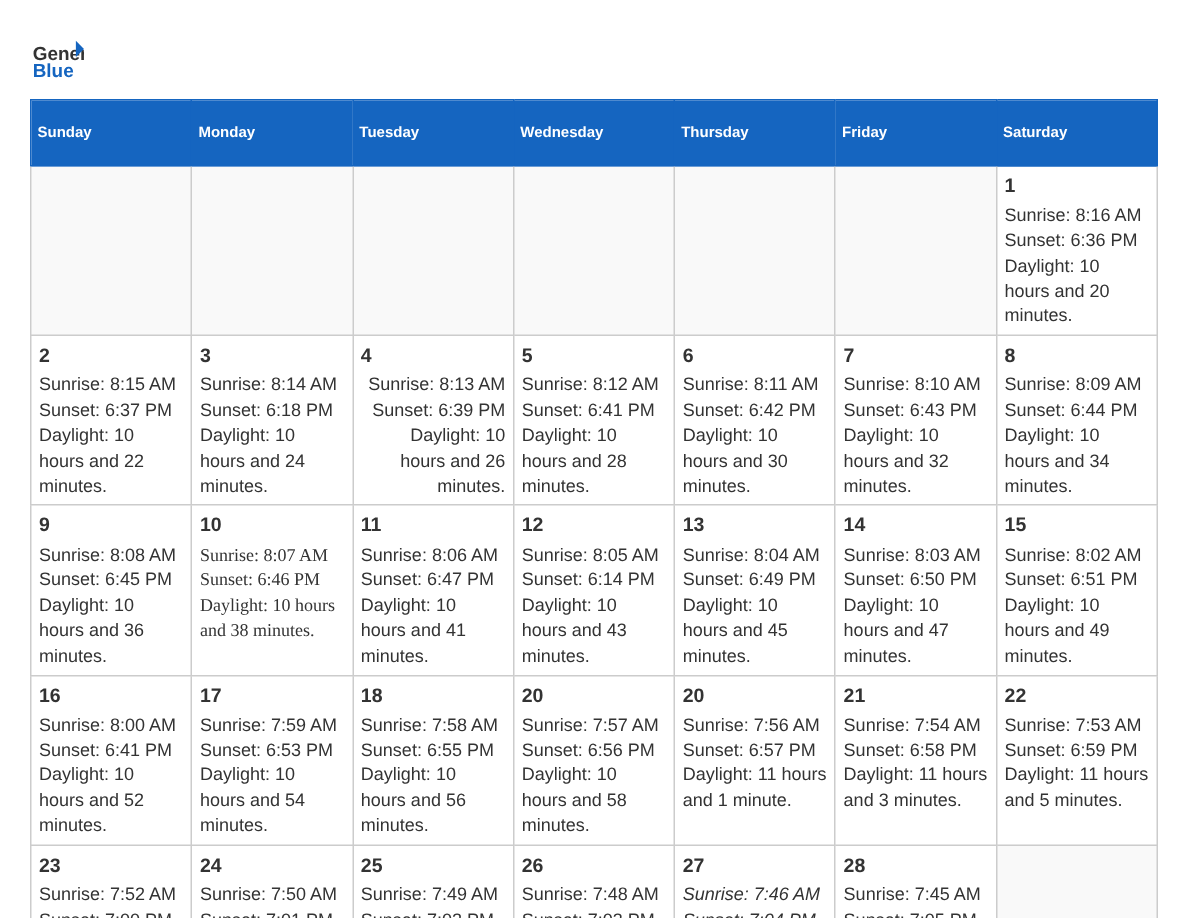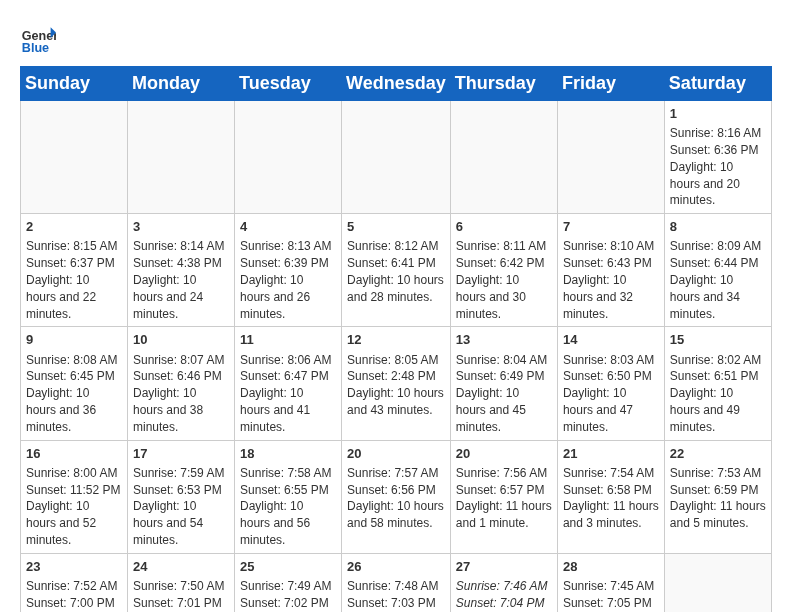--- a/index.html
+++ b/index.html
@@ -39,23 +39,23 @@
       color: #333;
     }
     table {
       width: 100%;
       border-collapse: collapse;
       font-size: 11px;
     }
     thead tr th {
       background-color: #1565c0;
       color: #fff;
-      padding: 6px 4px;
+      padding: 16px 4px;
       text-align: left;
-      font-size: 18px;
+      font-size: 10px;
       font-weight: bold;
       border: 1px solid #1565c0;
     }
     tbody tr td {
       border: 1px solid #ccc;
       vertical-align: top;
       padding: 4px 5px;
       height: 90px;
       width: calc(100% / 7);
       color: #333;
@@ -120,26 +120,26 @@
       <tr>
         <td>
           <span class="day-number">2</span>
           <div class="day-info" style="white-space: pre-line;">Sunrise: 8:15 AM
 Sunset: 6:37 PM
 Daylight: 10 hours and 22 minutes.</div>
         </td>
         <td>
           <span class="day-number">3</span>
           <div class="day-info" style="white-space: pre-line;">Sunrise: 8:14 AM
-Sunset: 4:38 PM
+Sunset: 6:18 PM
 Daylight: 10 hours and 24 minutes.</div>
         </td>
         <td>
           <span class="day-number">4</span>
-          <div class="day-info" style="white-space: pre-line;">Sunrise: 8:13 AM
+          <div class="day-info" style="white-space: pre-line; text-align: right;">Sunrise: 8:13 AM
 Sunset: 6:39 PM
 Daylight: 10 hours and 26 minutes.</div>
         </td>
         <td>
           <span class="day-number">5</span>
           <div class="day-info" style="white-space: pre-line;">Sunrise: 8:12 AM
 Sunset: 6:41 PM
 Daylight: 10 hours and 28 minutes.</div>
         </td>
         <td>
@@ -163,34 +163,34 @@
       </tr>
       <tr>
         <td>
           <span class="day-number">9</span>
           <div class="day-info" style="white-space: pre-line;">Sunrise: 8:08 AM
 Sunset: 6:45 PM
 Daylight: 10 hours and 36 minutes.</div>
         </td>
         <td>
           <span class="day-number">10</span>
-          <div class="day-info" style="white-space: pre-line;">Sunrise: 8:07 AM
+          <div class="day-info" style="white-space: pre-line; font-family: Liberation Serif, serif;">Sunrise: 8:07 AM
 Sunset: 6:46 PM
 Daylight: 10 hours and 38 minutes.</div>
         </td>
         <td>
           <span class="day-number">11</span>
           <div class="day-info" style="white-space: pre-line;">Sunrise: 8:06 AM
 Sunset: 6:47 PM
 Daylight: 10 hours and 41 minutes.</div>
         </td>
         <td>
           <span class="day-number">12</span>
           <div class="day-info" style="white-space: pre-line;">Sunrise: 8:05 AM
-Sunset: 2:48 PM
+Sunset: 6:14 PM
 Daylight: 10 hours and 43 minutes.</div>
         </td>
         <td>
           <span class="day-number">13</span>
           <div class="day-info" style="white-space: pre-line;">Sunrise: 8:04 AM
 Sunset: 6:49 PM
 Daylight: 10 hours and 45 minutes.</div>
         </td>
         <td>
           <span class="day-number">14</span>
@@ -202,21 +202,21 @@
           <span class="day-number">15</span>
           <div class="day-info" style="white-space: pre-line;">Sunrise: 8:02 AM
 Sunset: 6:51 PM
 Daylight: 10 hours and 49 minutes.</div>
         </td>
       </tr>
       <tr>
         <td>
           <span class="day-number">16</span>
           <div class="day-info" style="white-space: pre-line;">Sunrise: 8:00 AM
-Sunset: 11:52 PM
+Sunset: 6:41 PM
 Daylight: 10 hours and 52 minutes.</div>
         </td>
         <td>
           <span class="day-number">17</span>
           <div class="day-info" style="white-space: pre-line;">Sunrise: 7:59 AM
 Sunset: 6:53 PM
 Daylight: 10 hours and 54 minutes.</div>
         </td>
         <td>
           <span class="day-number">18</span>

